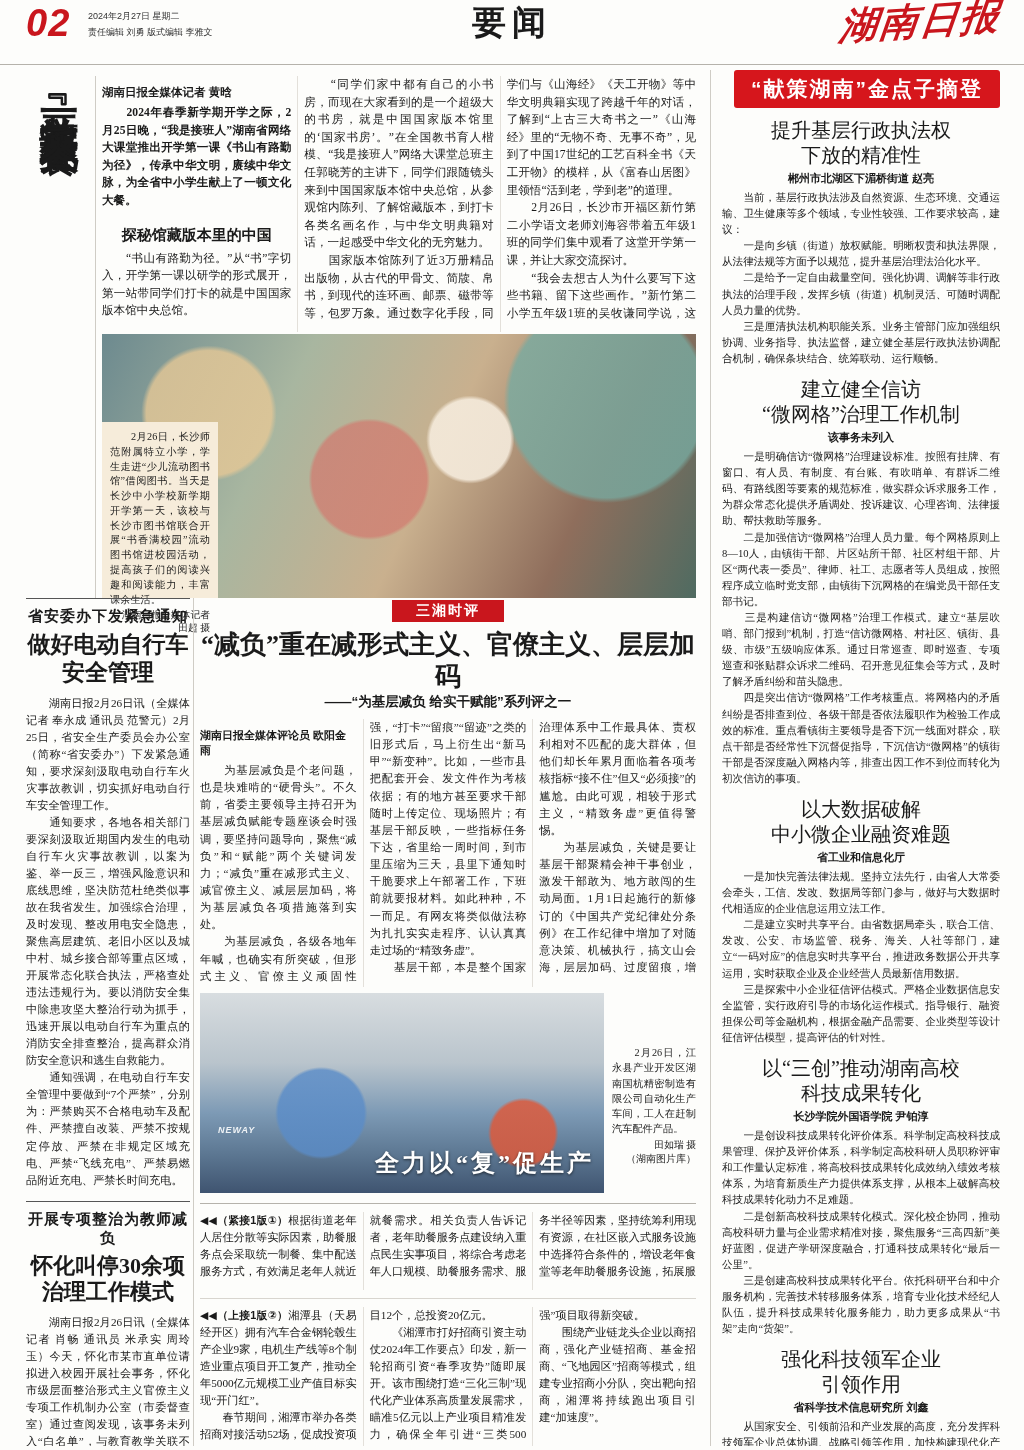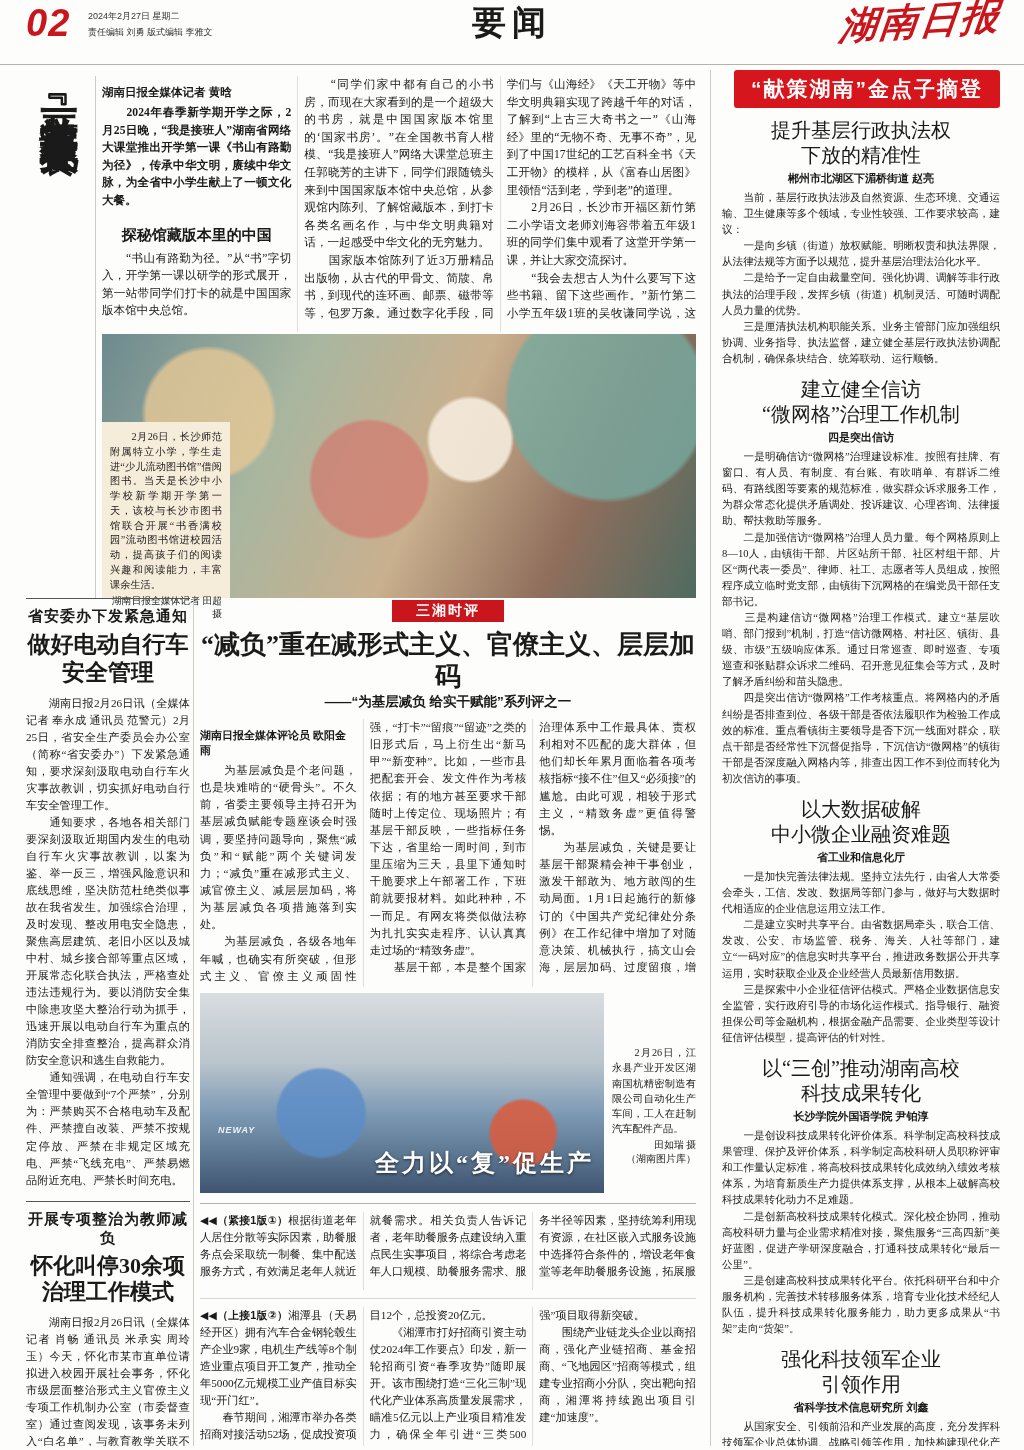--- a/index.html
+++ b/index.html
@@ -49,21 +49,21 @@
 　　“我会去想古人为什么要写下这些书籍、留下这些画作。”新竹第二小学五年级1班的吴牧谦同学说，这堂课激发了自己对中华优秀传统文化的探索兴趣，对“版本”一词也有了全新认识。</div>
 
   </div>
 
   <div class="abs" style="left:102px;top:334px;width:594px;height:264px;background:
       radial-gradient(circle at 18% 30%, rgba(230,200,150,.8) 0 12%, transparent 13%),
       radial-gradient(circle at 45% 55%, rgba(210,120,110,.7) 0 16%, transparent 17%),
       radial-gradient(circle at 62% 40%, rgba(245,235,220,.9) 0 10%, transparent 11%),
       radial-gradient(circle at 85% 25%, rgba(120,170,160,.8) 0 18%, transparent 19%),
       linear-gradient(115deg,#6d8a8f 0%,#a8b6a0 30%,#c9b08e 55%,#8f6e5c 78%,#4f6b61 100%);">
-    <div class="abs" style="left:0;bottom:0;width:128px;height:176px;background:#f6ecda;padding:8px 8px 6px 8px;box-sizing:border-box;font-size:10.2px;">
+    <div class="abs" style="left:0;bottom:0;width:116px;height:176px;background:#f6ecda;padding:8px 8px 6px 8px;box-sizing:border-box;font-size:10.2px;">
       <div class="jtext" style="line-height:1.45;">　　2月26日，长沙师范附属特立小学，学生走进“少儿流动图书馆”借阅图书。当天是长沙中小学校新学期开学第一天，该校与长沙市图书馆联合开展“书香满校园”流动图书馆进校园活动，提高孩子们的阅读兴趣和阅读能力，丰富课余生活。</div>
       <div class="credit" style="font-size:9.8px;margin-top:2px;">湖南日报全媒体记者  田超  摄</div>
     </div>
   </div>
 
   <div class="abs" style="left:26px;top:598px;width:164px;height:848px;overflow:hidden;">
     <div style="border-top:1px solid #555;padding-top:8px;">
       <div class="kicker">省安委办下发紧急通知</div>
       <div class="bighead" style="font-size:23px;white-space:pre-line;margin:5px 0 8px;">做好电动自行车
 安全管理</div>
@@ -142,21 +142,21 @@
       <div class="goldauthor">郴州市北湖区下湄桥街道  赵亮</div>
       <div class="jtext goldbody">　　当前，基层行政执法涉及自然资源、生态环境、交通运输、卫生健康等多个领域，专业性较强、工作要求较高，建议：
 　　一是向乡镇（街道）放权赋能。明晰权责和执法界限，从法律法规等方面予以规范，提升基层治理法治化水平。
 　　二是给予一定自由裁量空间。强化协调、调解等非行政执法的治理手段，发挥乡镇（街道）机制灵活、可随时调配人员力量的优势。
 　　三是厘清执法机构职能关系。业务主管部门应加强组织协调、业务指导、执法监督，建立健全基层行政执法协调配合机制，确保条块结合、统筹联动、运行顺畅。</div>
     </div>
 
     <div>
       <div class="goldtitle" style="white-space:pre-line;font-size:20px;">建立健全信访
 “微网格”治理工作机制</div>
-      <div class="goldauthor">四是突出信访</div>
+      <div class="goldauthor">该事务未列入</div>
       <div class="jtext goldbody">　　一是明确信访“微网格”治理建设标准。按照有挂牌、有窗口、有人员、有制度、有台账、有吹哨单、有群诉二维码、有路线图等要素的规范标准，做实群众诉求服务工作，为群众常态化提供矛盾调处、投诉建议、心理咨询、法律援助、帮扶救助等服务。
 　　二是加强信访“微网格”治理人员力量。每个网格原则上8—10人，由镇街干部、片区站所干部、社区村组干部、片区“两代表一委员”、律师、社工、志愿者等人员组成，按照程序成立临时党支部，由镇街下沉网格的在编党员干部任支部书记。
 　　三是构建信访“微网格”治理工作模式。建立“基层吹哨、部门报到”机制，打造“信访微网格、村社区、镇街、县级、市级”五级响应体系。通过日常巡查、即时巡查、专项巡查和张贴群众诉求二维码、召开意见征集会等方式，及时了解矛盾纠纷和苗头隐患。
 　　四是突出信访“微网格”工作考核重点。将网格内的矛盾纠纷是否排查到位、各级干部是否依法履职作为检验工作成效的标准。重点看镇街主要领导是否下沉一线面对群众，联点干部是否经常性下沉督促指导，下沉信访“微网格”的镇街干部是否深度融入网格内等，排查出因工作不到位而转化为初次信访的事项。</div>
     </div>
 
     <div>
       <div class="goldtitle" style="white-space:pre-line;font-size:20px;">以大数据破解
 中小微企业融资难题</div>
       <div class="goldauthor">省工业和信息化厅</div>

